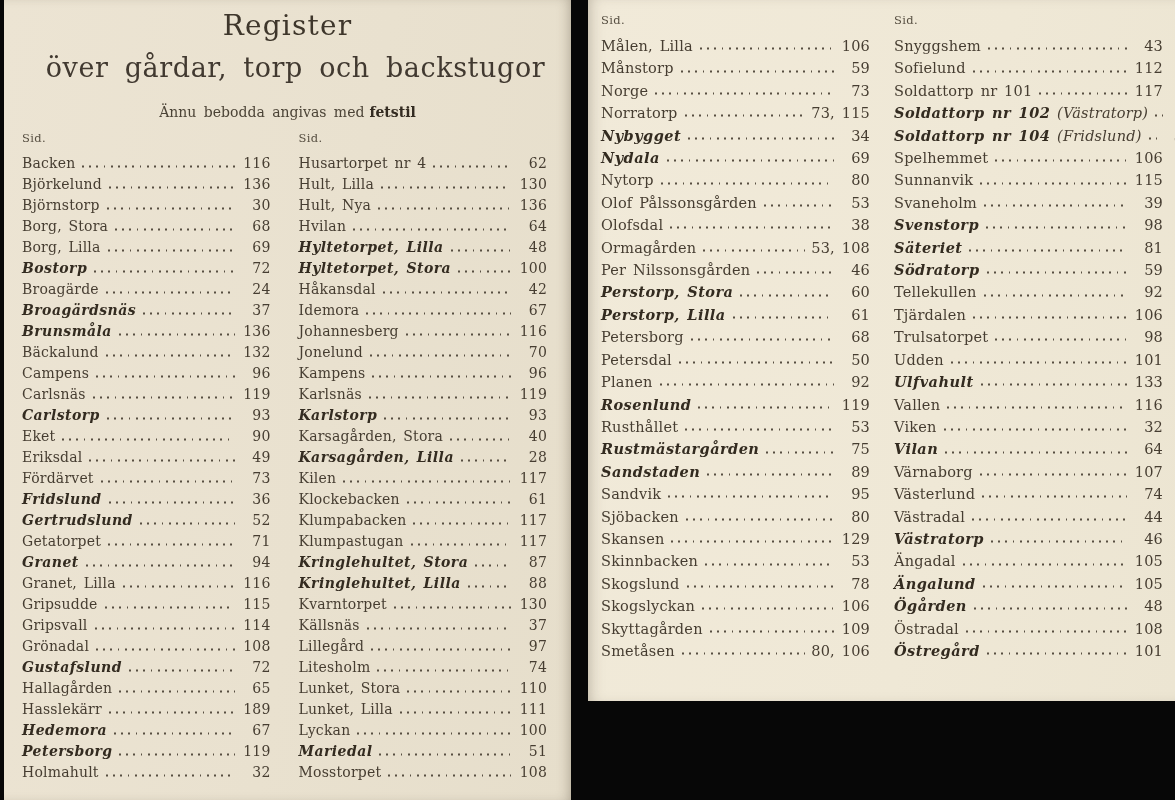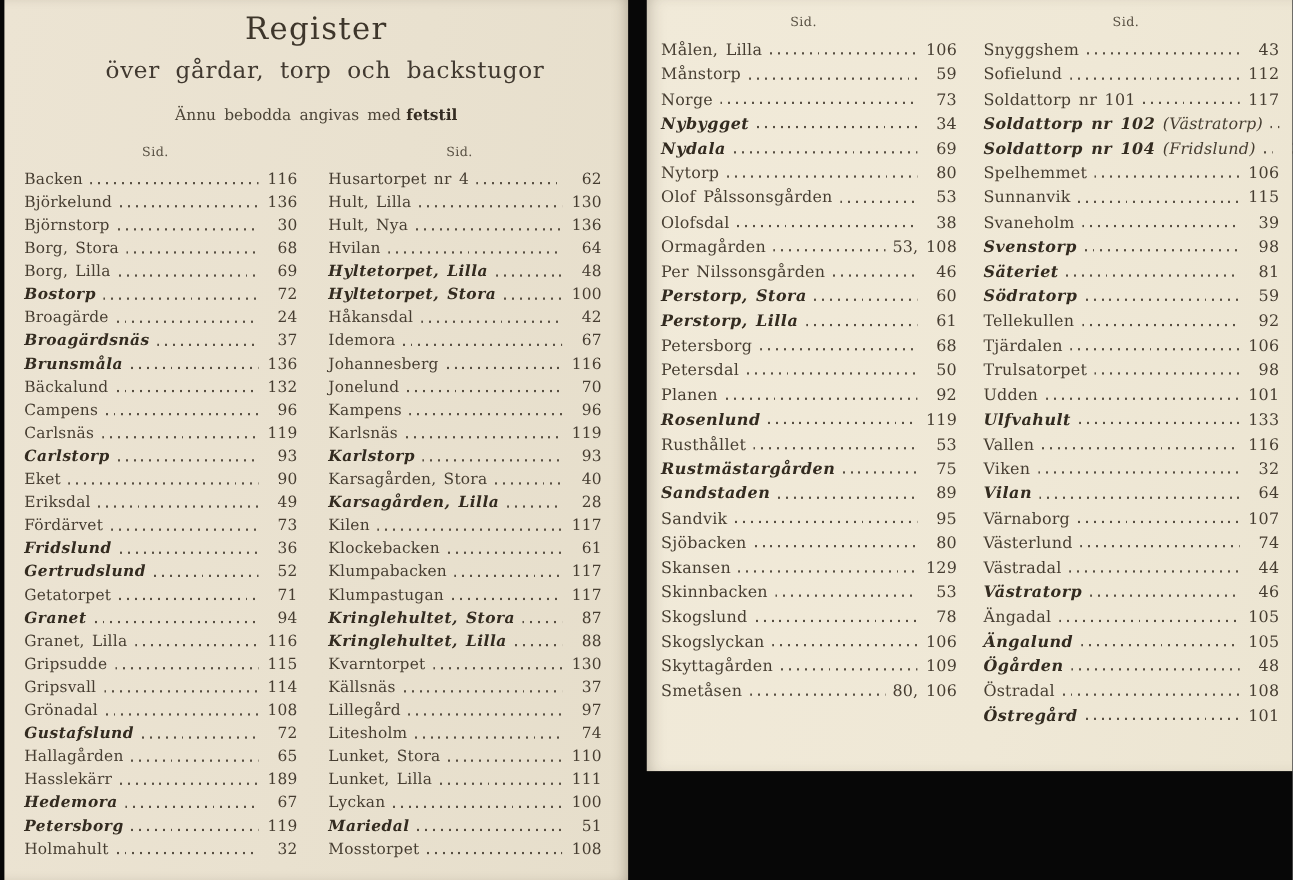--- a/index.html
+++ b/index.html
@@ -19,30 +19,30 @@
     box-shadow: inset -7px 0 14px -7px rgba(60,50,35,.4);
   }
   .page-right {
     left:588px; top:0; width:587px; height:701px;
     background: linear-gradient(100deg, #f1ead9 0%, #efe8d6 60%, #ece5d2 100%);
     box-shadow: inset 9px 0 16px -9px rgba(60,50,35,.35);
   }
 
   .lp-head { text-align:center; padding-top:9px; }
   .title { font-size:28px; letter-spacing:1.2px; color:#3e362b; }
-  .subtitle { font-size:21px; margin-top:10px; word-spacing:7px; letter-spacing:0.6px; color:#413930;padding-left:16px; }
+  .subtitle { font-size:27px; margin-top:10px; word-spacing:7px; letter-spacing:0.6px; color:#413930;padding-left:16px; }
   .note { font-size:14px; margin-top:21px; word-spacing:3px; color:#4b4336; }
   .note .bold-word { font-weight:700; margin-left:5px; color:#332b21; }
 
   .cols { display:flex; }
   .lp-cols { position:absolute; top:131px; left:18px; width:525px; gap:28px; }
   .rp-cols { position:absolute; top:13px;  left:13px; width:562px; gap:24px; }
   .col { flex:1 1 0; min-width:0; }
 
-  .sid { font-size:11.5px; text-align:center; padding-right:10px; height:22px; color:#574f42; letter-spacing:0.4px; }
+  .sid { font-size:11.5px; text-align:left; padding-right:10px; height:22px; color:#574f42; letter-spacing:0.4px; }
 
   .row { display:flex; align-items:baseline; letter-spacing:0.2px; word-spacing:2px; }
   .page-left  .row { line-height:21px;   font-size:14px;   }
   .page-right .row { line-height:22.4px; font-size:14.5px; }
 
   .nm { white-space:nowrap; }
   .b .nm { font-weight:700; letter-spacing:0.45px; color: var(--inkB, #332b20); font-style: italic; }
   .b .nm .sfx { font-weight:400; letter-spacing:0.2px; color: var(--ink, #463d31); }
 
   .dots {
@@ -393,20 +393,25 @@
             <div class="row">
               <span class="nm">Månstorp</span>
               <span class="dots"></span>
               <span class="pg">59</span>
             </div>
             <div class="row">
               <span class="nm">Norge</span>
               <span class="dots"></span>
               <span class="pg">73</span>
             </div>
+            <div class="row">
+              <span class="nm">Norratorp</span>
+              <span class="dots"></span>
+              <span class="pg">73, 115</span>
+            </div>
             <div class="row b">
               <span class="nm">Nybygget</span>
               <span class="dots"></span>
               <span class="pg">34</span>
             </div>
             <div class="row b">
               <span class="nm">Nydala</span>
               <span class="dots"></span>
               <span class="pg">69</span>
             </div>

